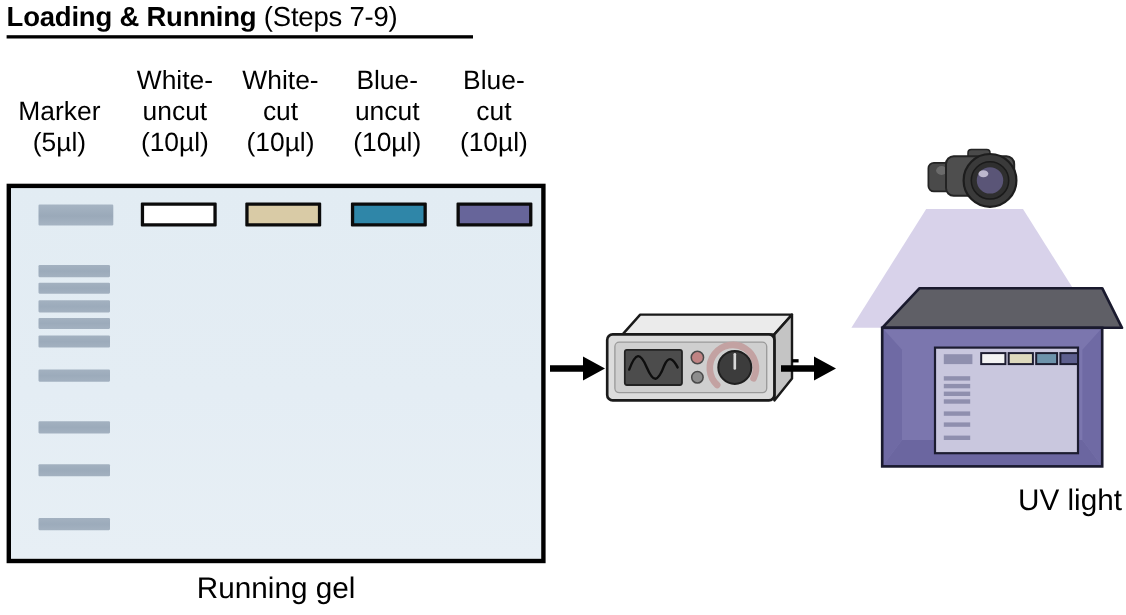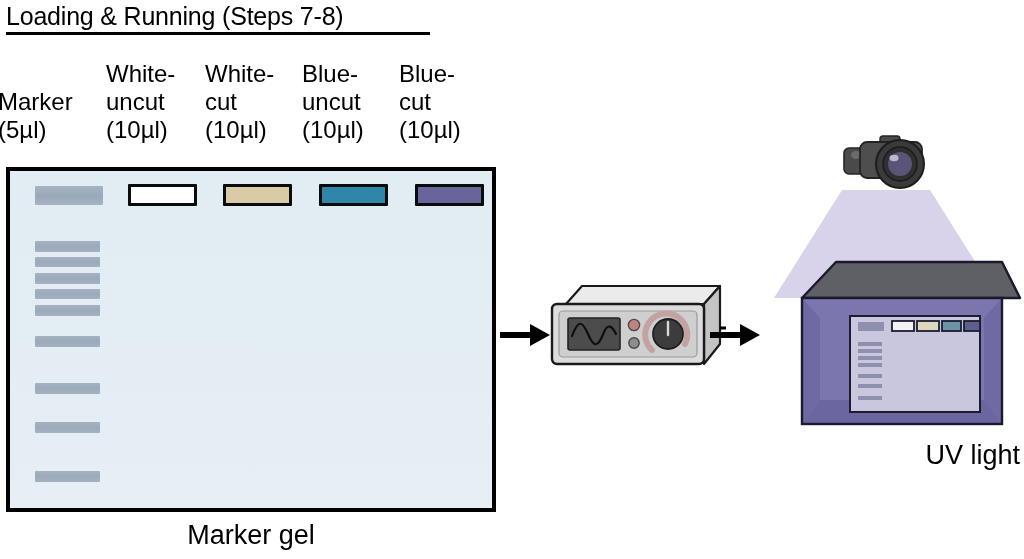--- a/index.html
+++ b/index.html
@@ -27,34 +27,34 @@
     position: absolute;
     left: 6px;
     top: 2px;
     white-space: nowrap;
   }
   #title-text {
     font-size: 25px;
     line-height: 28px;
     letter-spacing: -0.2px;
   }
-  #title-text .bold { font-weight: normal; }
+  #title-text .bold { font-weight: bold; }
   #title-rule {
     position: absolute;
     left: 6px;
     top: 32px;
     width: 424px;
     height: 3px;
     background: #000000;
   }
 
   
   .lane-label {
     position: absolute;
-    text-align: left;
+    text-align: center;
     font-size: 24px;
     line-height: 28px;
     white-space: nowrap;
     color: #000;
   }
   .lane-label .l1, .lane-label .l2, .lane-label .l3 { display: block; }
 
   
   #gel {
     position: absolute;
@@ -130,21 +130,21 @@
   }
   svg { display: block; overflow: visible; }
 </style>
 </head>
 <body>
 
 <div id="stage">
 
   <div id="title-block">
     <div id="title-text">
-      <span class="bold">Loading &amp; Running</span><span> (Steps 7-8)</span>
+      <span class="bold">Loading &amp; Running</span><span> (Steps 7-9)</span>
     </div>
   </div>
   <div id="title-rule"></div>
 
   <div class="lane-label" style="left:-2px; top:88px; width:112px;">
     <span class="l2">Marker</span>
     <span class="l3">(5µl)</span>
   </div>
 
   <div class="lane-label" style="left:106px; top:60px; width:106px;">
@@ -184,21 +184,21 @@
     <div class="mband" style="left: 25px; top: 212px; width: 65px; height: 11px; background: linear-gradient(rgb(163, 177, 192) 0%, rgb(156, 171, 187) 50%, rgb(163, 177, 192) 100%);"></div>
     <div class="mband" style="left: 25px; top: 251px; width: 65px; height: 11px; background: linear-gradient(rgb(163, 177, 192) 0%, rgb(156, 171, 187) 50%, rgb(163, 177, 192) 100%);"></div>
     <div class="mband" style="left: 25px; top: 300px; width: 65px; height: 11px; background: linear-gradient(rgb(163, 177, 192) 0%, rgb(156, 171, 187) 50%, rgb(163, 177, 192) 100%);"></div>
 
     <div class="well" id="well-1" style="left: 118px; top: 13px; width: 69px; height: 22px; background: rgb(255, 255, 255);"></div>
     <div class="well" id="well-2" style="left: 213px; top: 13px; width: 69px; height: 22px; background: rgb(217, 203, 166);"></div>
     <div class="well" id="well-3" style="left: 309px; top: 13px; width: 69px; height: 22px; background: rgb(47, 134, 168);"></div>
     <div class="well" id="well-4" style="left: 405px; top: 13px; width: 69px; height: 22px; background: rgb(103, 101, 154);"></div>
   </div>
 
-  <div id="gel-caption">Marker gel</div>
+  <div id="gel-caption">Running gel</div>
 
   <div class="arrow" style="left:500px; top:322px; width:52px;">
     <svg width="52" height="26" viewBox="0 0 52 26">
       <path d="M0,10 L30,10 L30,2 L50,13 L30,24 L30,16 L0,16 Z" fill="#000000"></path>
     </svg>
   </div>
 
   <div id="psu-wrap">
     <svg width="178" height="96" viewBox="0 0 178 96">
 

